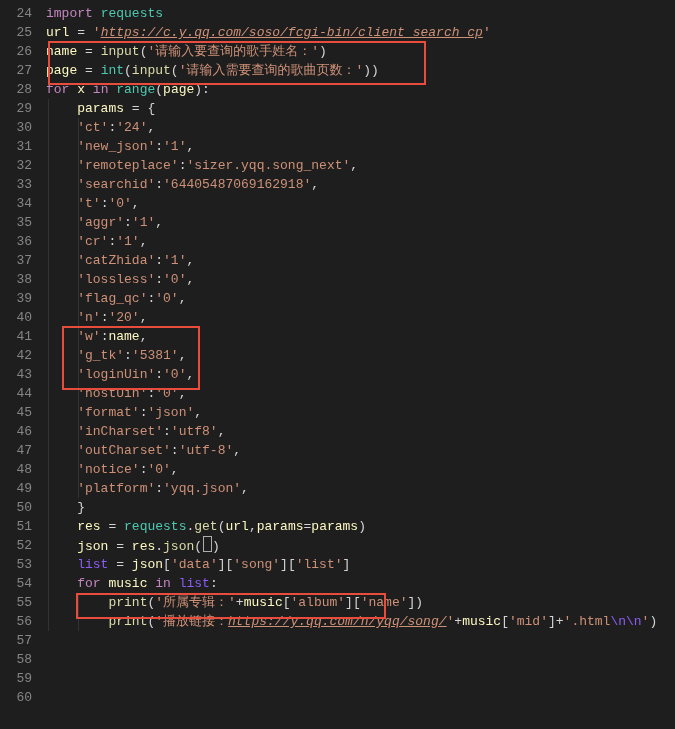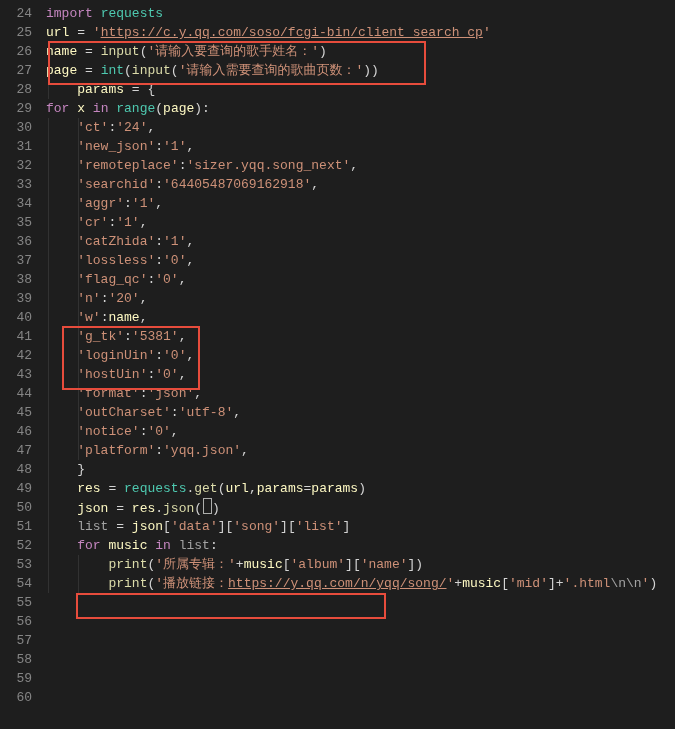--- a/index.html
+++ b/index.html
@@ -53,22 +53,22 @@
     opacity: 0.6;
   }
   
   .kw { color: #c586c0; }     
   .fn { color: #dcdcaa; }     
   .var { color: #fef9c3; }    
   .cls { color: #4ec9b0; }    
   .str { color: #ce9178; }    
   .num { color: #b5cea8; }    
   .pun { color: #d4d4d4; }    
-  .url { color: #ce9178; text-decoration: underline; }
-  .blue { color: #a3a3a3; }
+  .url { color: #ce9178; text-decoration: underline; font-style: italic; }
+  .blue { color: #8b5cf6; }
   .hl-border {
     position: absolute;
     border: 2px solid #e74c3c;
     pointer-events: none;
     z-index: 5;
   }
   .cursor-box {
     display:inline-block;
     border:1px solid #aeafad;
     width:7px; height:14px;
@@ -117,37 +117,39 @@
       <div>57</div>
       <div>58</div>
       <div>59</div>
       <div>60</div>
     </div>
   <div class="code" id="code">
       <div class="line"><span class="kw">import</span><span class="pun"> </span><span class="cls">requests</span></div>
       <div class="line"><span class="var">url</span><span class="pun"> = </span><span class="str">'</span><span class="url">https://c.y.qq.com/soso/fcgi-bin/client_search_cp</span><span class="str">'</span></div>
       <div class="line"><span class="var">name</span><span class="pun"> = </span><span class="fn">input</span><span class="pun">(</span><span class="str">'请输入要查询的歌手姓名：'</span><span class="pun">)</span></div>
       <div class="line"><span class="var">page</span><span class="pun"> = </span><span class="cls">int</span><span class="pun">(</span><span class="fn">input</span><span class="pun">(</span><span class="str">'请输入需要查询的歌曲页数：'</span><span class="pun">))</span></div>
+      <div class="line"><span class="kw">for</span><span class="pun"> </span><span class="var">x</span><span class="pun"> </span><span class="kw">in</span><span class="pun"> </span><span class="cls">range</span><span class="pun">(</span><span class="var">page</span><span class="pun">):</span></div>
       <div class="line"><span class="ig" style="left: 2px;"></span><span class="pun">    </span><span class="var">params</span><span class="pun"> = {</span></div>
-      <div class="line"><span class="kw">for</span><span class="pun"> </span><span class="var">x</span><span class="pun"> </span><span class="kw">in</span><span class="pun"> </span><span class="cls">range</span><span class="pun">(</span><span class="var">page</span><span class="pun">):</span></div>
       <div class="line"><span class="ig" style="left: 2px;"></span><span class="ig" style="left: 32px;"></span><span class="pun">    </span><span class="str">'ct'</span><span class="pun">:</span><span class="str">'24'</span><span class="pun">,</span></div>
       <div class="line"><span class="ig" style="left: 2px;"></span><span class="ig" style="left: 32px;"></span><span class="pun">    </span><span class="str">'new_json'</span><span class="pun">:</span><span class="str">'1'</span><span class="pun">,</span></div>
       <div class="line"><span class="ig" style="left: 2px;"></span><span class="ig" style="left: 32px;"></span><span class="pun">    </span><span class="str">'remoteplace'</span><span class="pun">:</span><span class="str">'sizer.yqq.song_next'</span><span class="pun">,</span></div>
       <div class="line"><span class="ig" style="left: 2px;"></span><span class="ig" style="left: 32px;"></span><span class="pun">    </span><span class="str">'searchid'</span><span class="pun">:</span><span class="str">'64405487069162918'</span><span class="pun">,</span></div>
+      <div class="line"><span class="ig" style="left: 2px;"></span><span class="ig" style="left: 32px;"></span><span class="pun">    </span><span class="str">'t'</span><span class="pun">:</span><span class="str">'0'</span><span class="pun">,</span></div>
       <div class="line"><span class="ig" style="left: 2px;"></span><span class="ig" style="left: 32px;"></span><span class="pun">    </span><span class="str">'aggr'</span><span class="pun">:</span><span class="str">'1'</span><span class="pun">,</span></div>
       <div class="line"><span class="ig" style="left: 2px;"></span><span class="ig" style="left: 32px;"></span><span class="pun">    </span><span class="str">'cr'</span><span class="pun">:</span><span class="str">'1'</span><span class="pun">,</span></div>
       <div class="line"><span class="ig" style="left: 2px;"></span><span class="ig" style="left: 32px;"></span><span class="pun">    </span><span class="str">'catZhida'</span><span class="pun">:</span><span class="str">'1'</span><span class="pun">,</span></div>
       <div class="line"><span class="ig" style="left: 2px;"></span><span class="ig" style="left: 32px;"></span><span class="pun">    </span><span class="str">'lossless'</span><span class="pun">:</span><span class="str">'0'</span><span class="pun">,</span></div>
       <div class="line"><span class="ig" style="left: 2px;"></span><span class="ig" style="left: 32px;"></span><span class="pun">    </span><span class="str">'flag_qc'</span><span class="pun">:</span><span class="str">'0'</span><span class="pun">,</span></div>
       <div class="line"><span class="ig" style="left: 2px;"></span><span class="ig" style="left: 32px;"></span><span class="pun">    </span><span class="str">'n'</span><span class="pun">:</span><span class="str">'20'</span><span class="pun">,</span></div>
       <div class="line"><span class="ig" style="left: 2px;"></span><span class="ig" style="left: 32px;"></span><span class="pun">    </span><span class="str">'w'</span><span class="pun">:</span><span class="var">name</span><span class="pun">,</span></div>
       <div class="line"><span class="ig" style="left: 2px;"></span><span class="ig" style="left: 32px;"></span><span class="pun">    </span><span class="str">'g_tk'</span><span class="pun">:</span><span class="str">'5381'</span><span class="pun">,</span></div>
       <div class="line"><span class="ig" style="left: 2px;"></span><span class="ig" style="left: 32px;"></span><span class="pun">    </span><span class="str">'loginUin'</span><span class="pun">:</span><span class="str">'0'</span><span class="pun">,</span></div>
       <div class="line"><span class="ig" style="left: 2px;"></span><span class="ig" style="left: 32px;"></span><span class="pun">    </span><span class="str">'hostUin'</span><span class="pun">:</span><span class="str">'0'</span><span class="pun">,</span></div>
       <div class="line"><span class="ig" style="left: 2px;"></span><span class="ig" style="left: 32px;"></span><span class="pun">    </span><span class="str">'format'</span><span class="pun">:</span><span class="str">'json'</span><span class="pun">,</span></div>
+      <div class="line"><span class="ig" style="left: 2px;"></span><span class="ig" style="left: 32px;"></span><span class="pun">    </span><span class="str">'inCharset'</span><span class="pun">:</span><span class="str">'utf8'</span><span class="pun">,</span></div>
       <div class="line"><span class="ig" style="left: 2px;"></span><span class="ig" style="left: 32px;"></span><span class="pun">    </span><span class="str">'outCharset'</span><span class="pun">:</span><span class="str">'utf-8'</span><span class="pun">,</span></div>
       <div class="line"><span class="ig" style="left: 2px;"></span><span class="ig" style="left: 32px;"></span><span class="pun">    </span><span class="str">'notice'</span><span class="pun">:</span><span class="str">'0'</span><span class="pun">,</span></div>
       <div class="line"><span class="ig" style="left: 2px;"></span><span class="ig" style="left: 32px;"></span><span class="pun">    </span><span class="str">'platform'</span><span class="pun">:</span><span class="str">'yqq.json'</span><span class="pun">,</span></div>
       <div class="line"><span class="ig" style="left: 2px;"></span><span class="pun">    }</span></div>
       <div class="line"><span class="ig" style="left: 2px;"></span><span class="pun">    </span><span class="var">res</span><span class="pun"> = </span><span class="cls">requests</span><span class="pun">.</span><span class="fn">get</span><span class="pun">(</span><span class="var">url</span><span class="pun">,</span><span class="var">params</span><span class="pun">=</span><span class="var">params</span><span class="pun">)</span></div>
       <div class="line"><span class="ig" style="left: 2px;"></span><span class="pun">    </span><span class="var">json</span><span class="pun"> = </span><span class="var">res</span><span class="pun">.</span><span class="fn">json</span><span class="pun">(</span><span class="cursor-box"></span><span class="pun">)</span></div>
       <div class="line"><span class="ig" style="left: 2px;"></span><span class="pun">    </span><span class="blue">list</span><span class="pun"> = </span><span class="var">json</span><span class="pun">[</span><span class="str">'data'</span><span class="pun">][</span><span class="str">'song'</span><span class="pun">][</span><span class="str">'list'</span><span class="pun">]</span></div>
       <div class="line"><span class="ig" style="left: 2px;"></span><span class="pun">    </span><span class="kw">for</span><span class="pun"> </span><span class="var">music</span><span class="pun"> </span><span class="kw">in</span><span class="pun"> </span><span class="blue">list</span><span class="pun">:</span></div>
       <div class="line"><span class="ig" style="left: 2px;"></span><span class="ig" style="left: 32px;"></span><span class="pun">        </span><span class="fn">print</span><span class="pun">(</span><span class="str">'所属专辑：'</span><span class="pun">+</span><span class="var">music</span><span class="pun">[</span><span class="str">'album'</span><span class="pun">][</span><span class="str">'name'</span><span class="pun">])</span></div>
       <div class="line"><span class="ig" style="left: 2px;"></span><span class="ig" style="left: 32px;"></span><span class="pun">        </span><span class="fn">print</span><span class="pun">(</span><span class="str">'播放链接：</span><span class="url">https://y.qq.com/n/yqq/song/</span><span class="str">'</span><span class="pun">+</span><span class="var">music</span><span class="pun">[</span><span class="str">'mid'</span><span class="pun">]+</span><span class="str">'.html</span><span class="blue">\n\n</span><span class="str">'</span><span class="pun">)</span></div>

